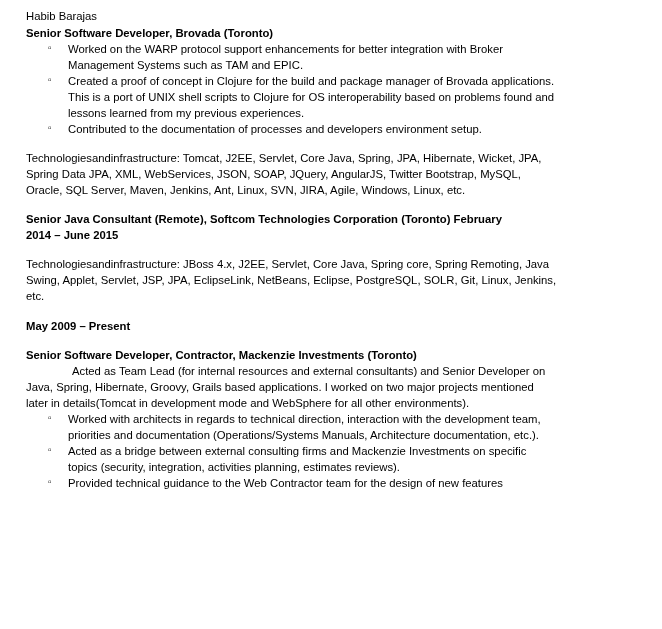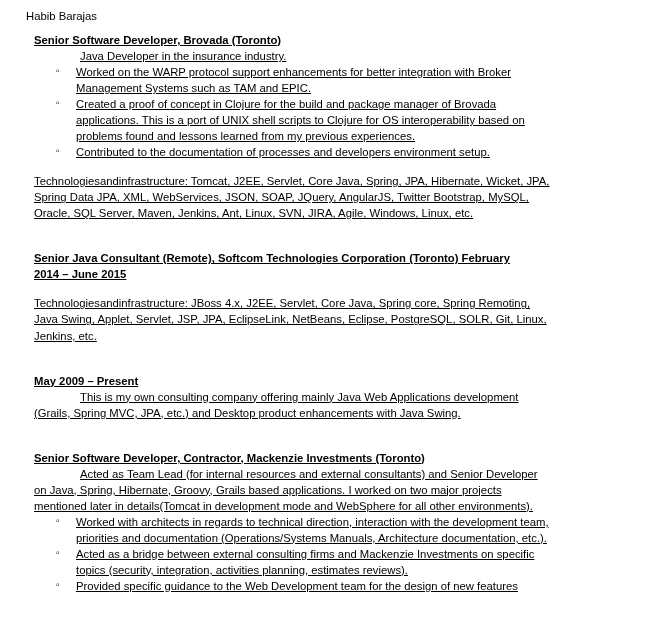--- a/index.html
+++ b/index.html
@@ -54,34 +54,32 @@
     font-size: 10px;
     color: #000;
   }
   .bullets li .btext {
     display: block;
   }
   .tech {
     margin: 0;
   }
   .sect {
-    margin: 8px;
-    text-decoration: underline;
+    margin: 0;
   }
 </style>
 </head>
 <body>
 
 <div class="page">
 
   <p class="name">Habib Barajas</p>
 
   <div class="sect">
     <p class="hdr">Senior Software Developer, Brovada (Toronto)</p>
-    <p class="para indent-1">Java Developer in the insurance industry.</p>
     <ul class="bullets">
       <li>
           <span class="marker">▫</span>
           <span class="btext">Worked on the WARP protocol support enhancements for better integration with Broker Management Systems such as TAM and EPIC.</span>
         </li>
       <li>
           <span class="marker">▫</span>
           <span class="btext">Created a proof of concept in Clojure for the build and package manager of Brovada applications. This is a port of UNIX shell scripts to Clojure for OS interoperability based on problems found and lessons learned from my previous experiences.</span>
         </li>
       <li>
@@ -99,37 +97,36 @@
     <p class="hdr">Senior Java Consultant (Remote), Softcom Technologies Corporation (Toronto) February</p>
     <p class="hdr">2014 – June 2015</p>
     <div class="blank"></div>
     <p class="tech">Technologiesandinfrastructure: JBoss 4.x, J2EE, Servlet, Core Java, Spring core, Spring Remoting, Java Swing, Applet, Servlet, JSP, JPA, EclipseLink, NetBeans, Eclipse, PostgreSQL, SOLR, Git, Linux, Jenkins, etc.</p>
   </div>
 
   <div class="blank"></div>
 
   <div class="sect">
     <p class="hdr">May 2009 – Present</p>
-    <p class="para indent-1">This is my own consulting company offering mainly Java Web Applications development (Grails, Spring MVC, JPA, etc.) and Desktop product enhancements with Java Swing.</p>
   </div>
 
   <div class="blank"></div>
 
   <div class="sect">
     <p class="hdr">Senior Software Developer, Contractor, Mackenzie Investments (Toronto)</p>
     <p class="para indent-1">Acted as Team Lead (for internal resources and external consultants) and Senior Developer on Java, Spring, Hibernate, Groovy, Grails based applications. I worked on two major projects mentioned later in details(Tomcat in development mode and WebSphere for all other environments).</p>
     <ul class="bullets">
       <li>
           <span class="marker">▫</span>
           <span class="btext">Worked with architects in regards to technical direction, interaction with the development team, priorities and documentation (Operations/Systems Manuals, Architecture documentation, etc.).</span>
         </li>
       <li>
           <span class="marker">▫</span>
           <span class="btext">Acted as a bridge between external consulting firms and Mackenzie Investments on specific topics (security, integration, activities planning, estimates reviews).</span>
         </li>
       <li>
           <span class="marker">▫</span>
-          <span class="btext">Provided specific guidance to the Web Development team for the design of new features</span>
+          <span class="btext">Provided technical guidance to the Web Contractor team for the design of new features</span>
         </li>
     </ul>
   </div>
 
 </div>
 
 </body></html>

